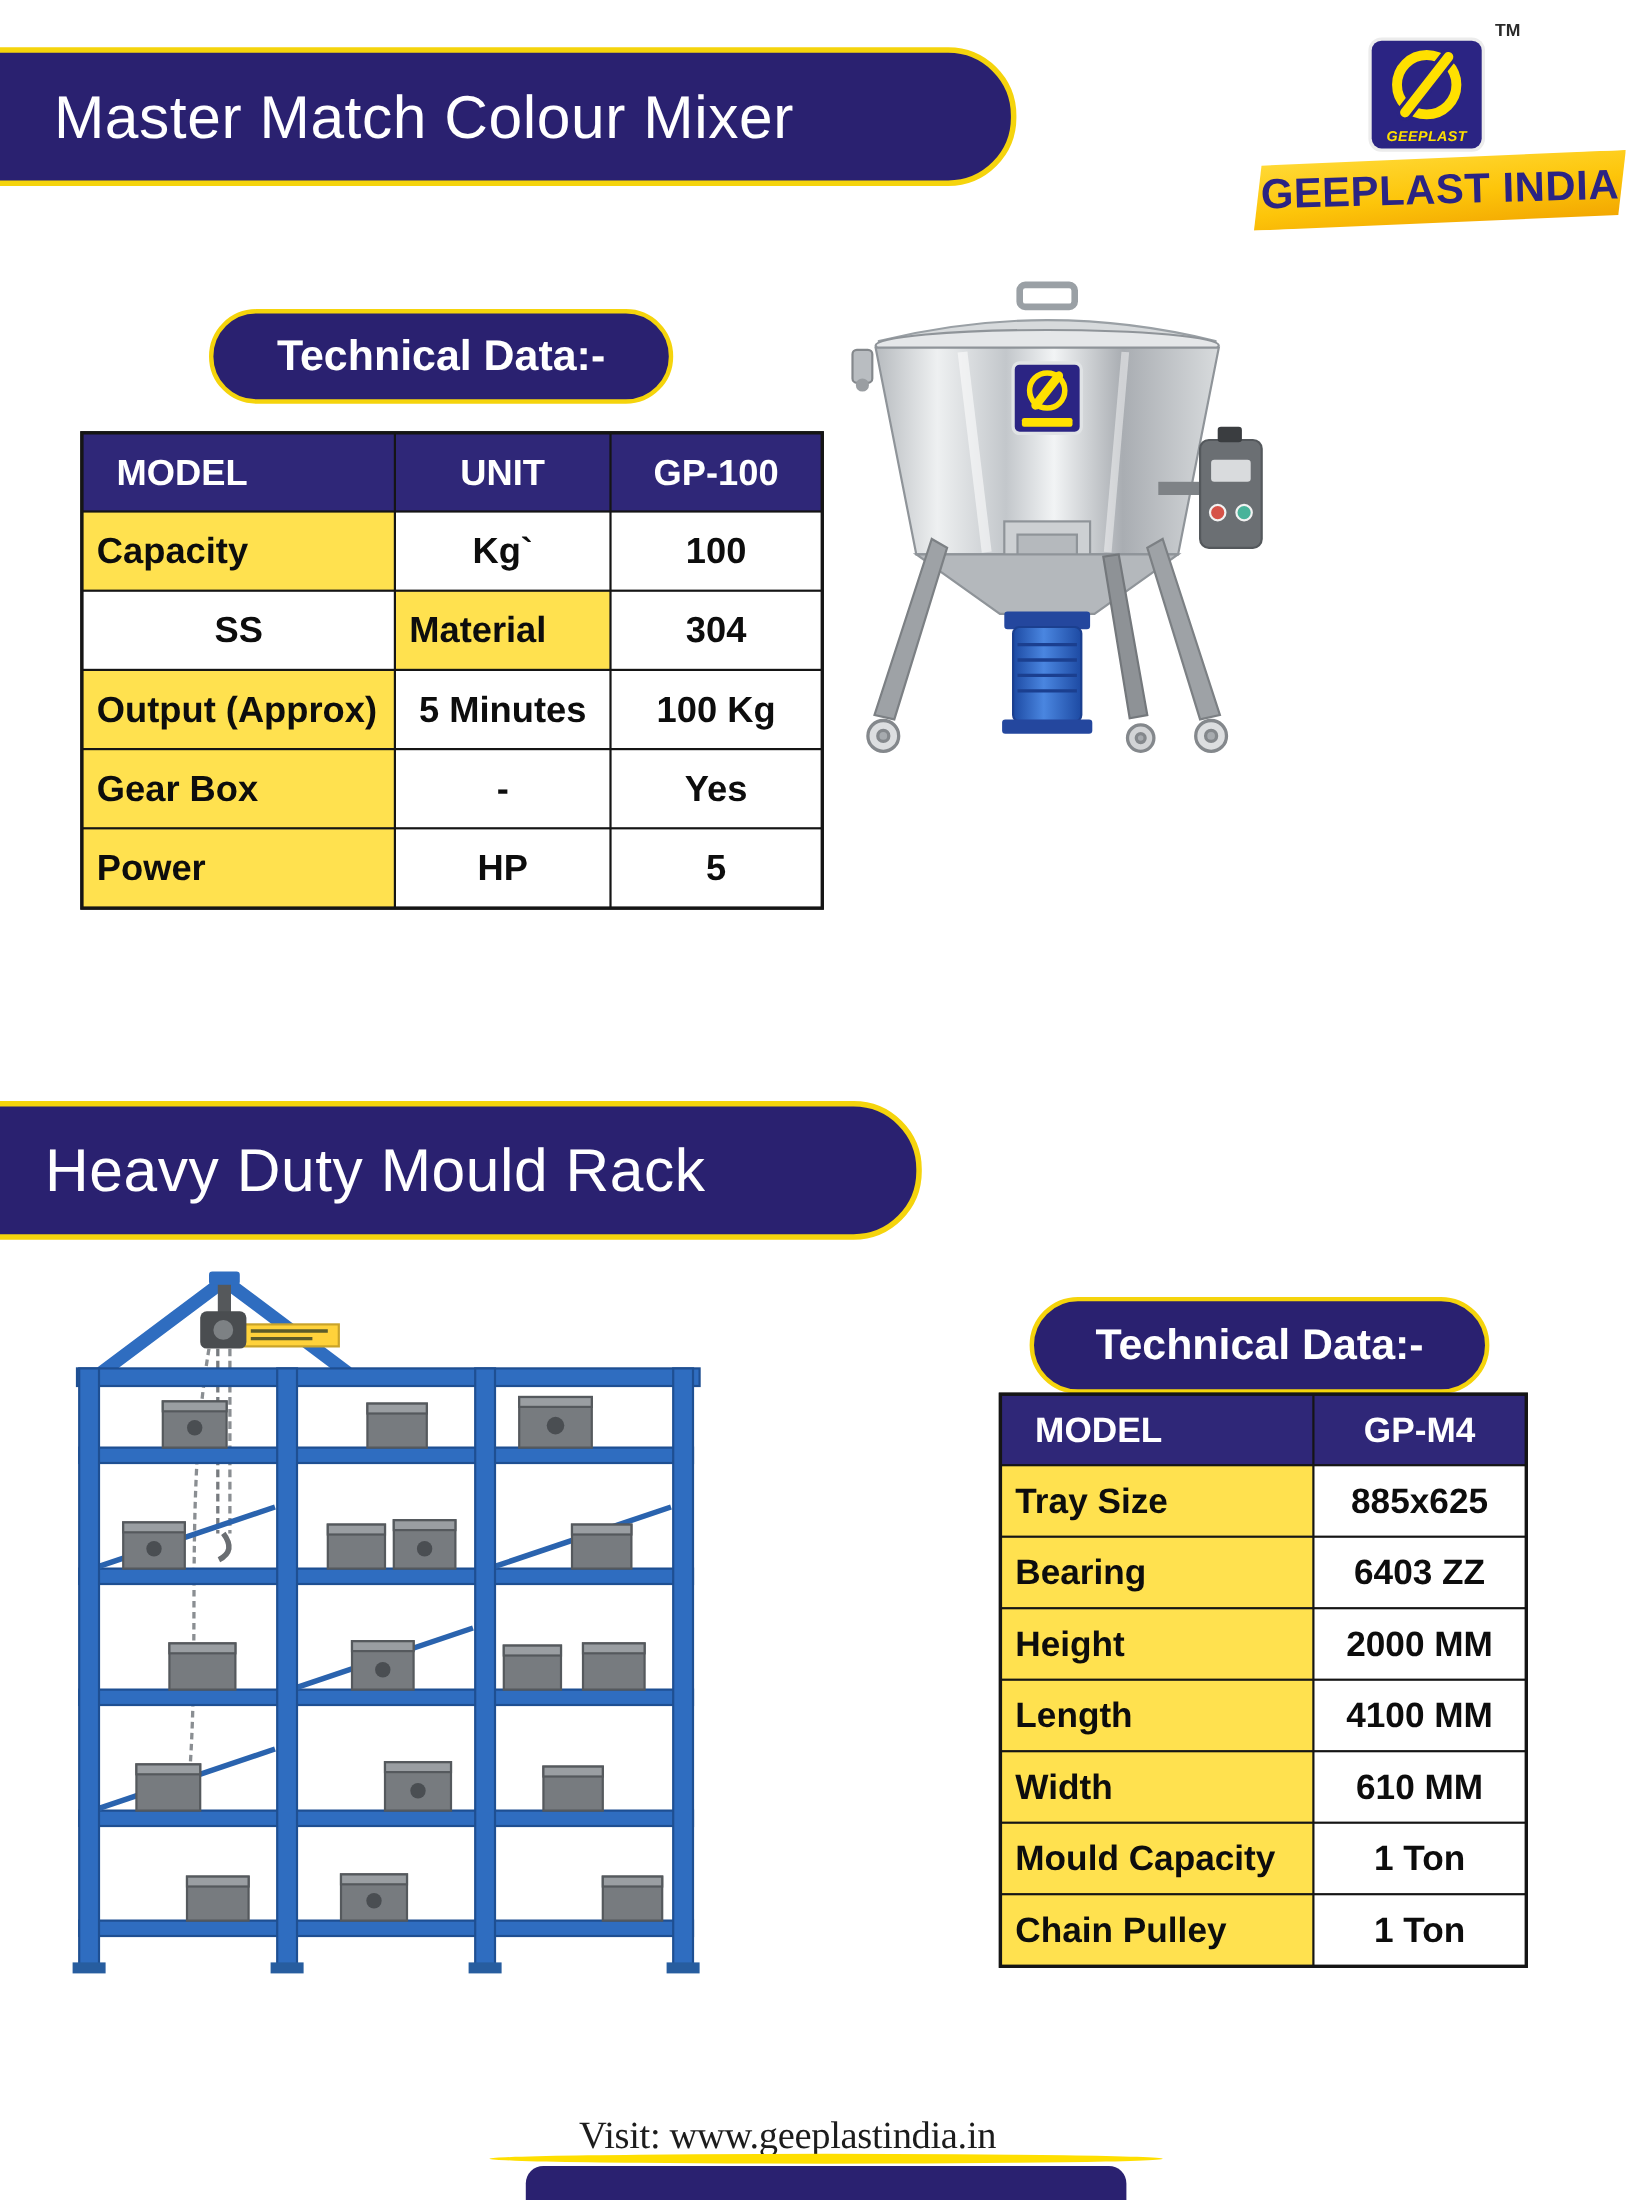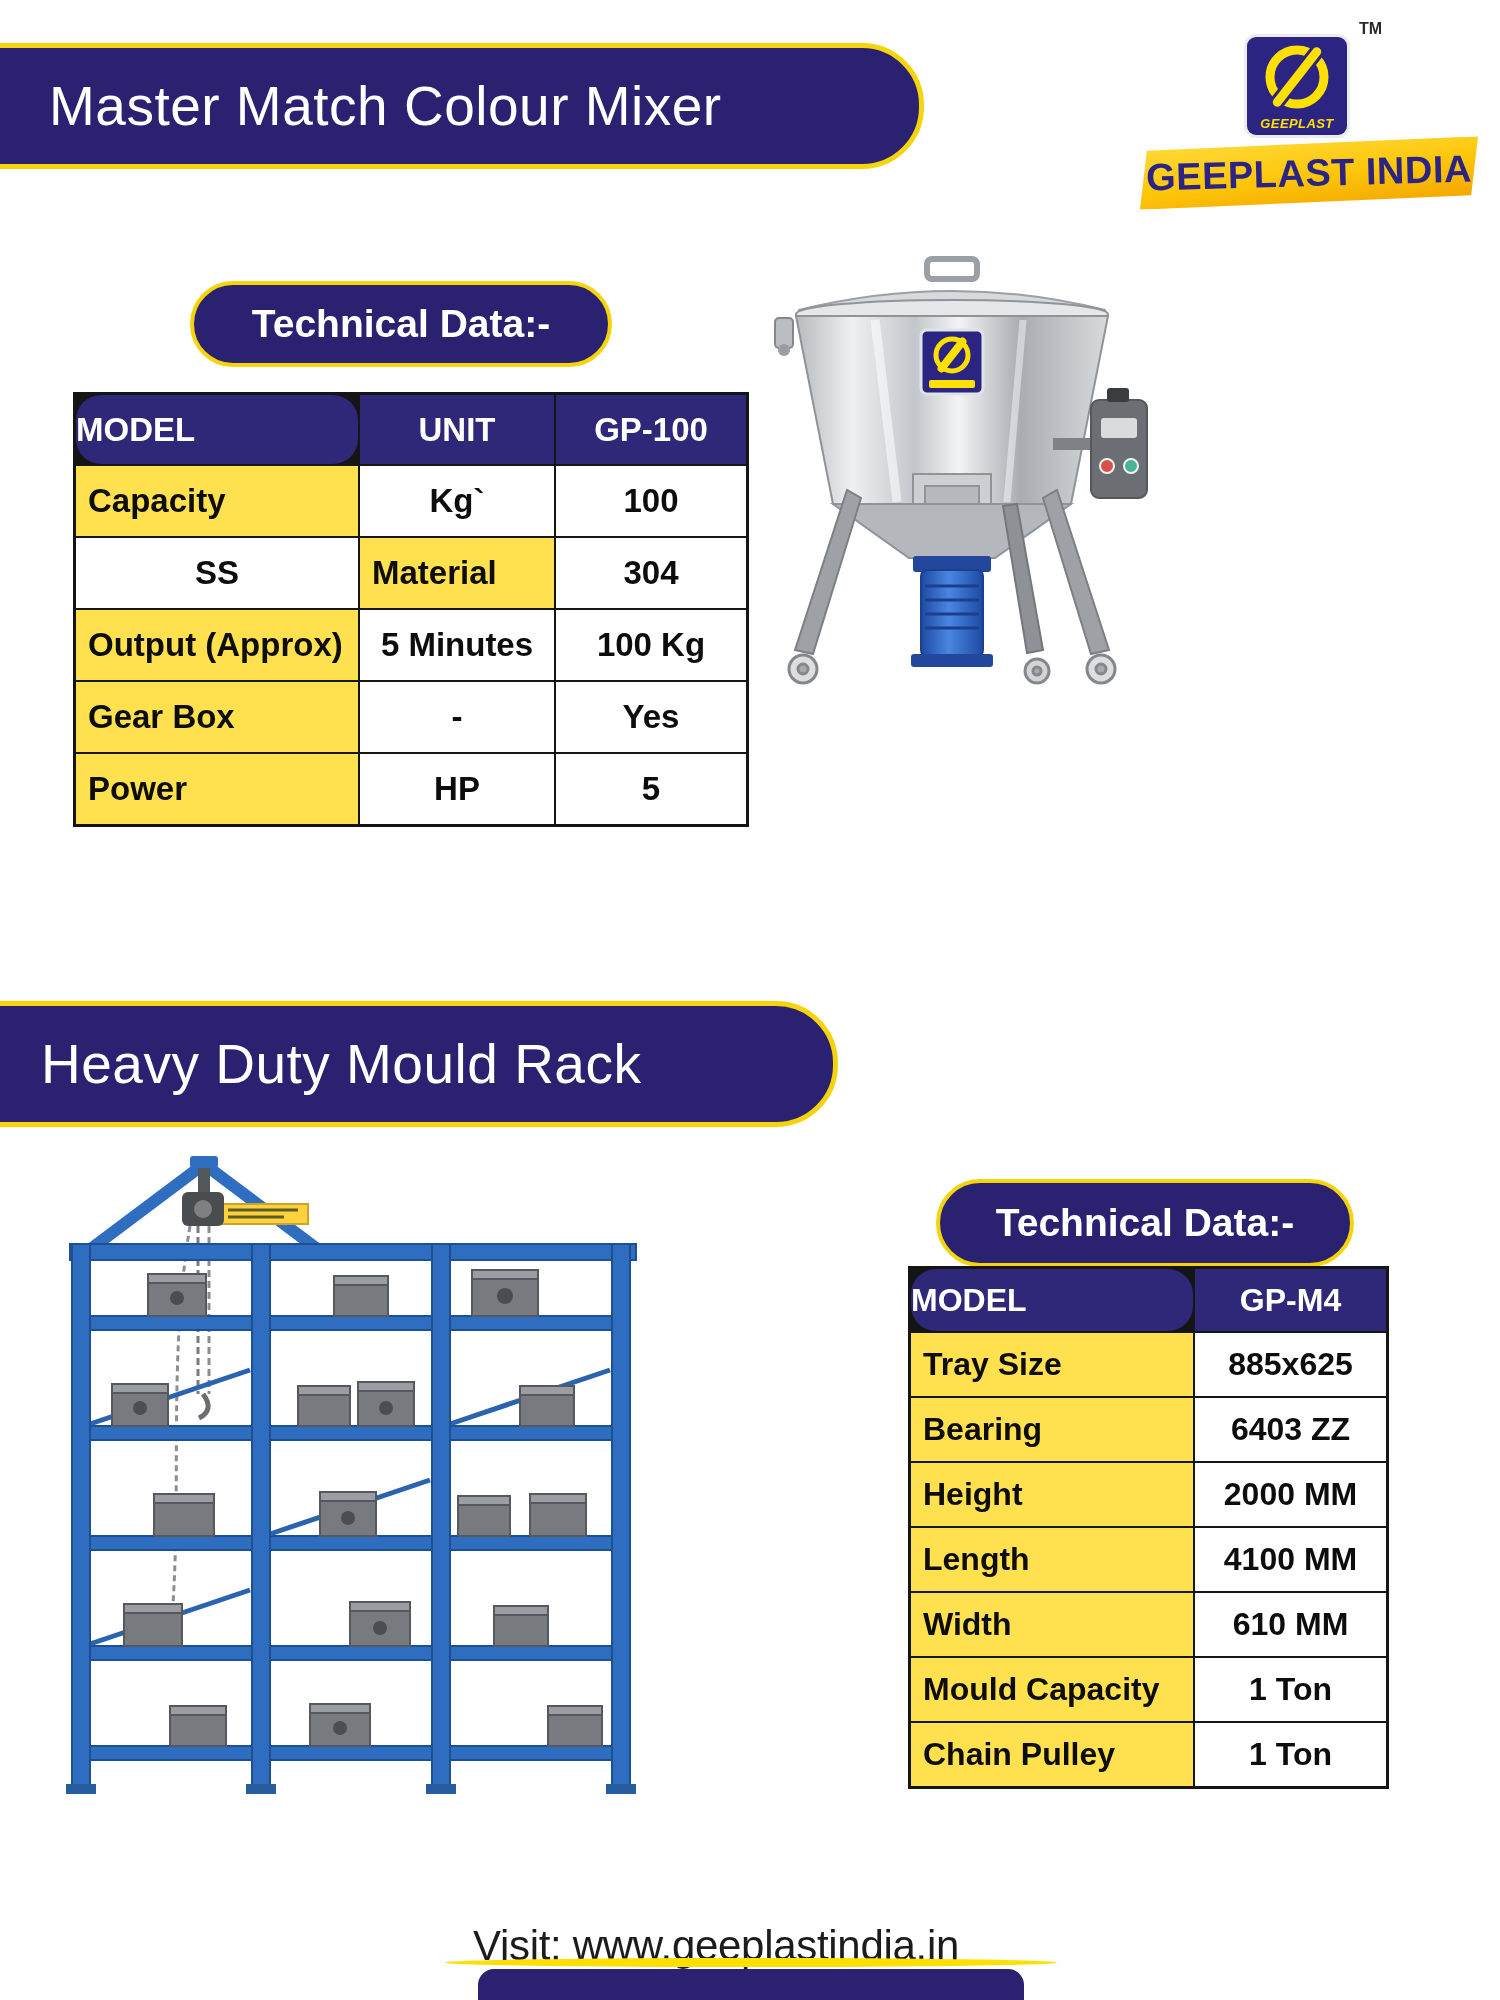--- a/index.html
+++ b/index.html
@@ -41,28 +41,28 @@
     font-size:38px;font-weight:700;color:#2b2483;letter-spacing:.5px;
   }
   
   .tbl{position:absolute;display:grid;border:3px solid #151515;background:#151515;gap:2px;}
   #tbl1{left:73px;top:392px;grid-template-columns:282px 194px 190px;grid-template-rows:69px repeat(5,70px);}
   #tbl2{left:908px;top:1266px;grid-template-columns:282px 191px;grid-template-rows:62px repeat(7,63px);}
   .c{display:flex;align-items:center;justify-content:center;background:#ffffff;
      font-weight:700;font-size:33px;color:#0d0d0d;}
   #tbl2 .c{font-size:32px;}
   .c.h{background:#2f2778;color:#ffffff;}
-  .c.hl{justify-content:flex-start;border-radius:25px;}
+  .c.hl{justify-content:flex-start;padding-left:30px;}
   .c.y{background:#ffe14f;justify-content:flex-start;padding-left:12px;}
   
   #mixerArt{position:absolute;left:755px;top:252px;width:395px;height:440px;}
   #rackArt{position:absolute;left:52px;top:1148px;width:600px;height:655px;}
   
   #visit{position:absolute;left:0;top:1922px;width:1432px;text-align:center;
-         font-size:42px;color:#1c1c1c;letter-spacing:-.3px;}
+         font-size:35px;color:#1c1c1c;letter-spacing:-.3px;font-family:Liberation Serif, serif;}
   #lens{position:absolute;left:445px;top:1958px;width:612px;height:9px;background:#ffdf00;border-radius:50%;}
   #bottomBar{position:absolute;left:478px;top:1969px;width:546px;height:31px;background:#2a2170;border-radius:16px 16px 0 0;}
 </style>
 </head>
 <body>
 
 <div id="bar1" class="bar">
   <span>Master Match Colour Mixer</span>
 </div>
 

